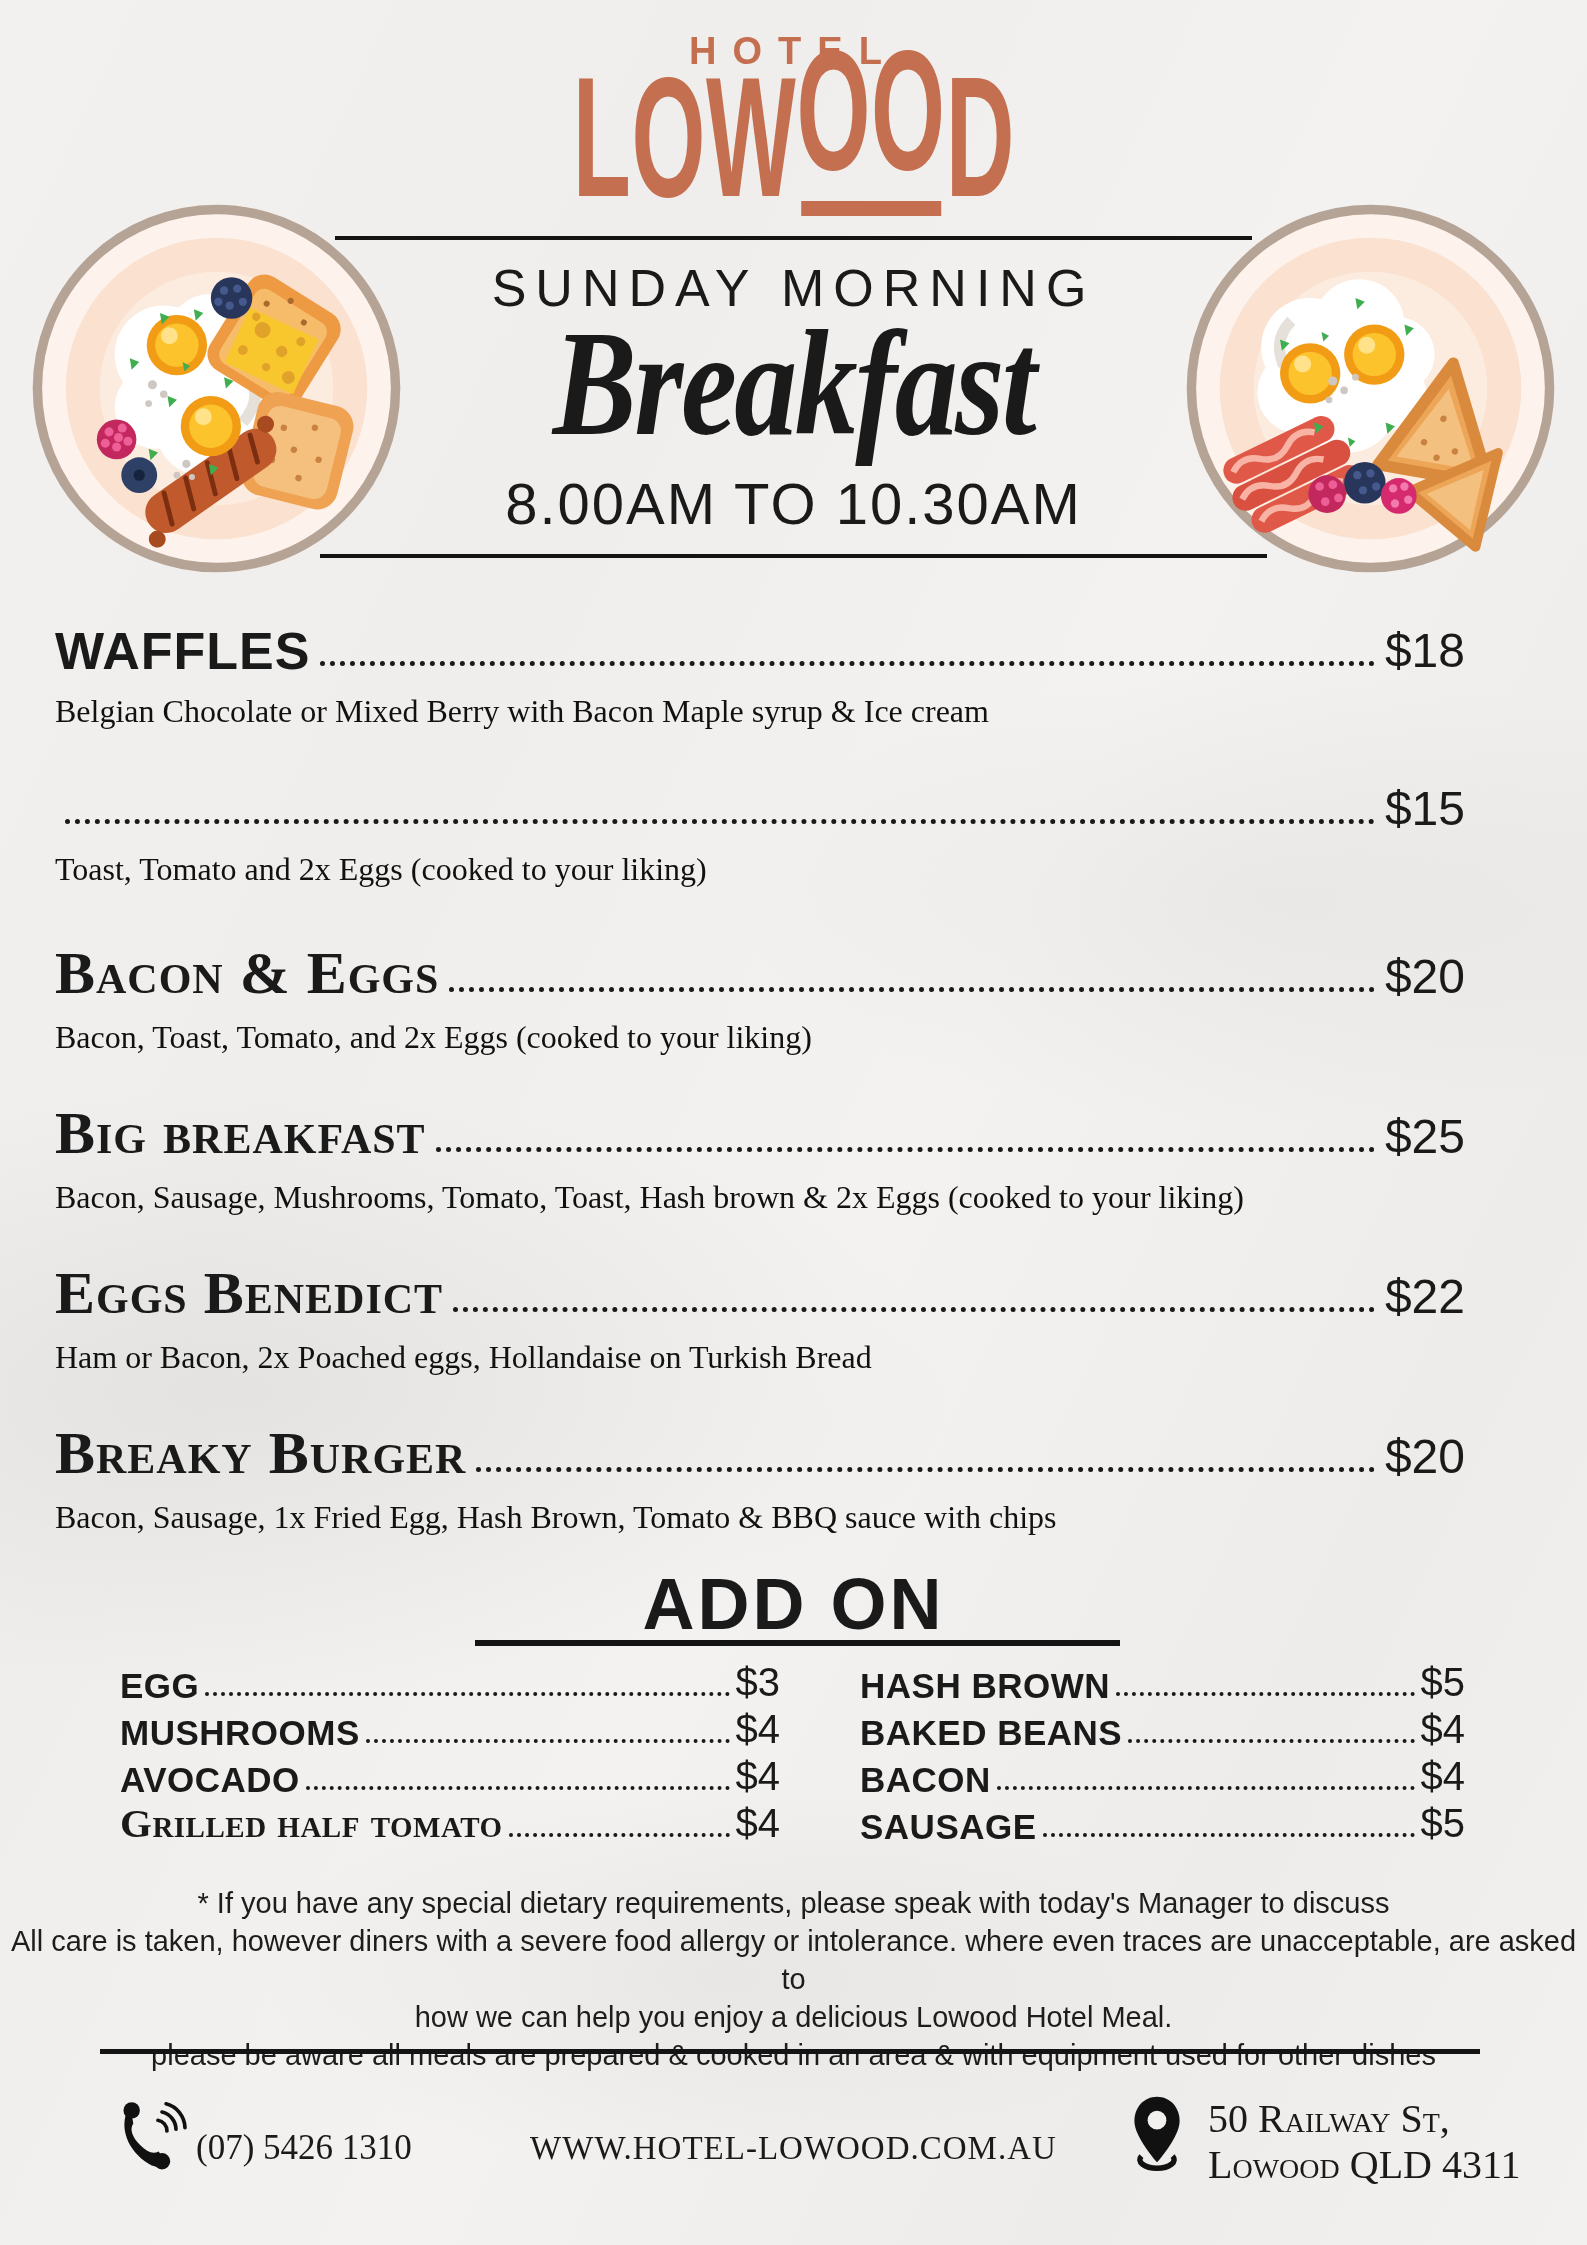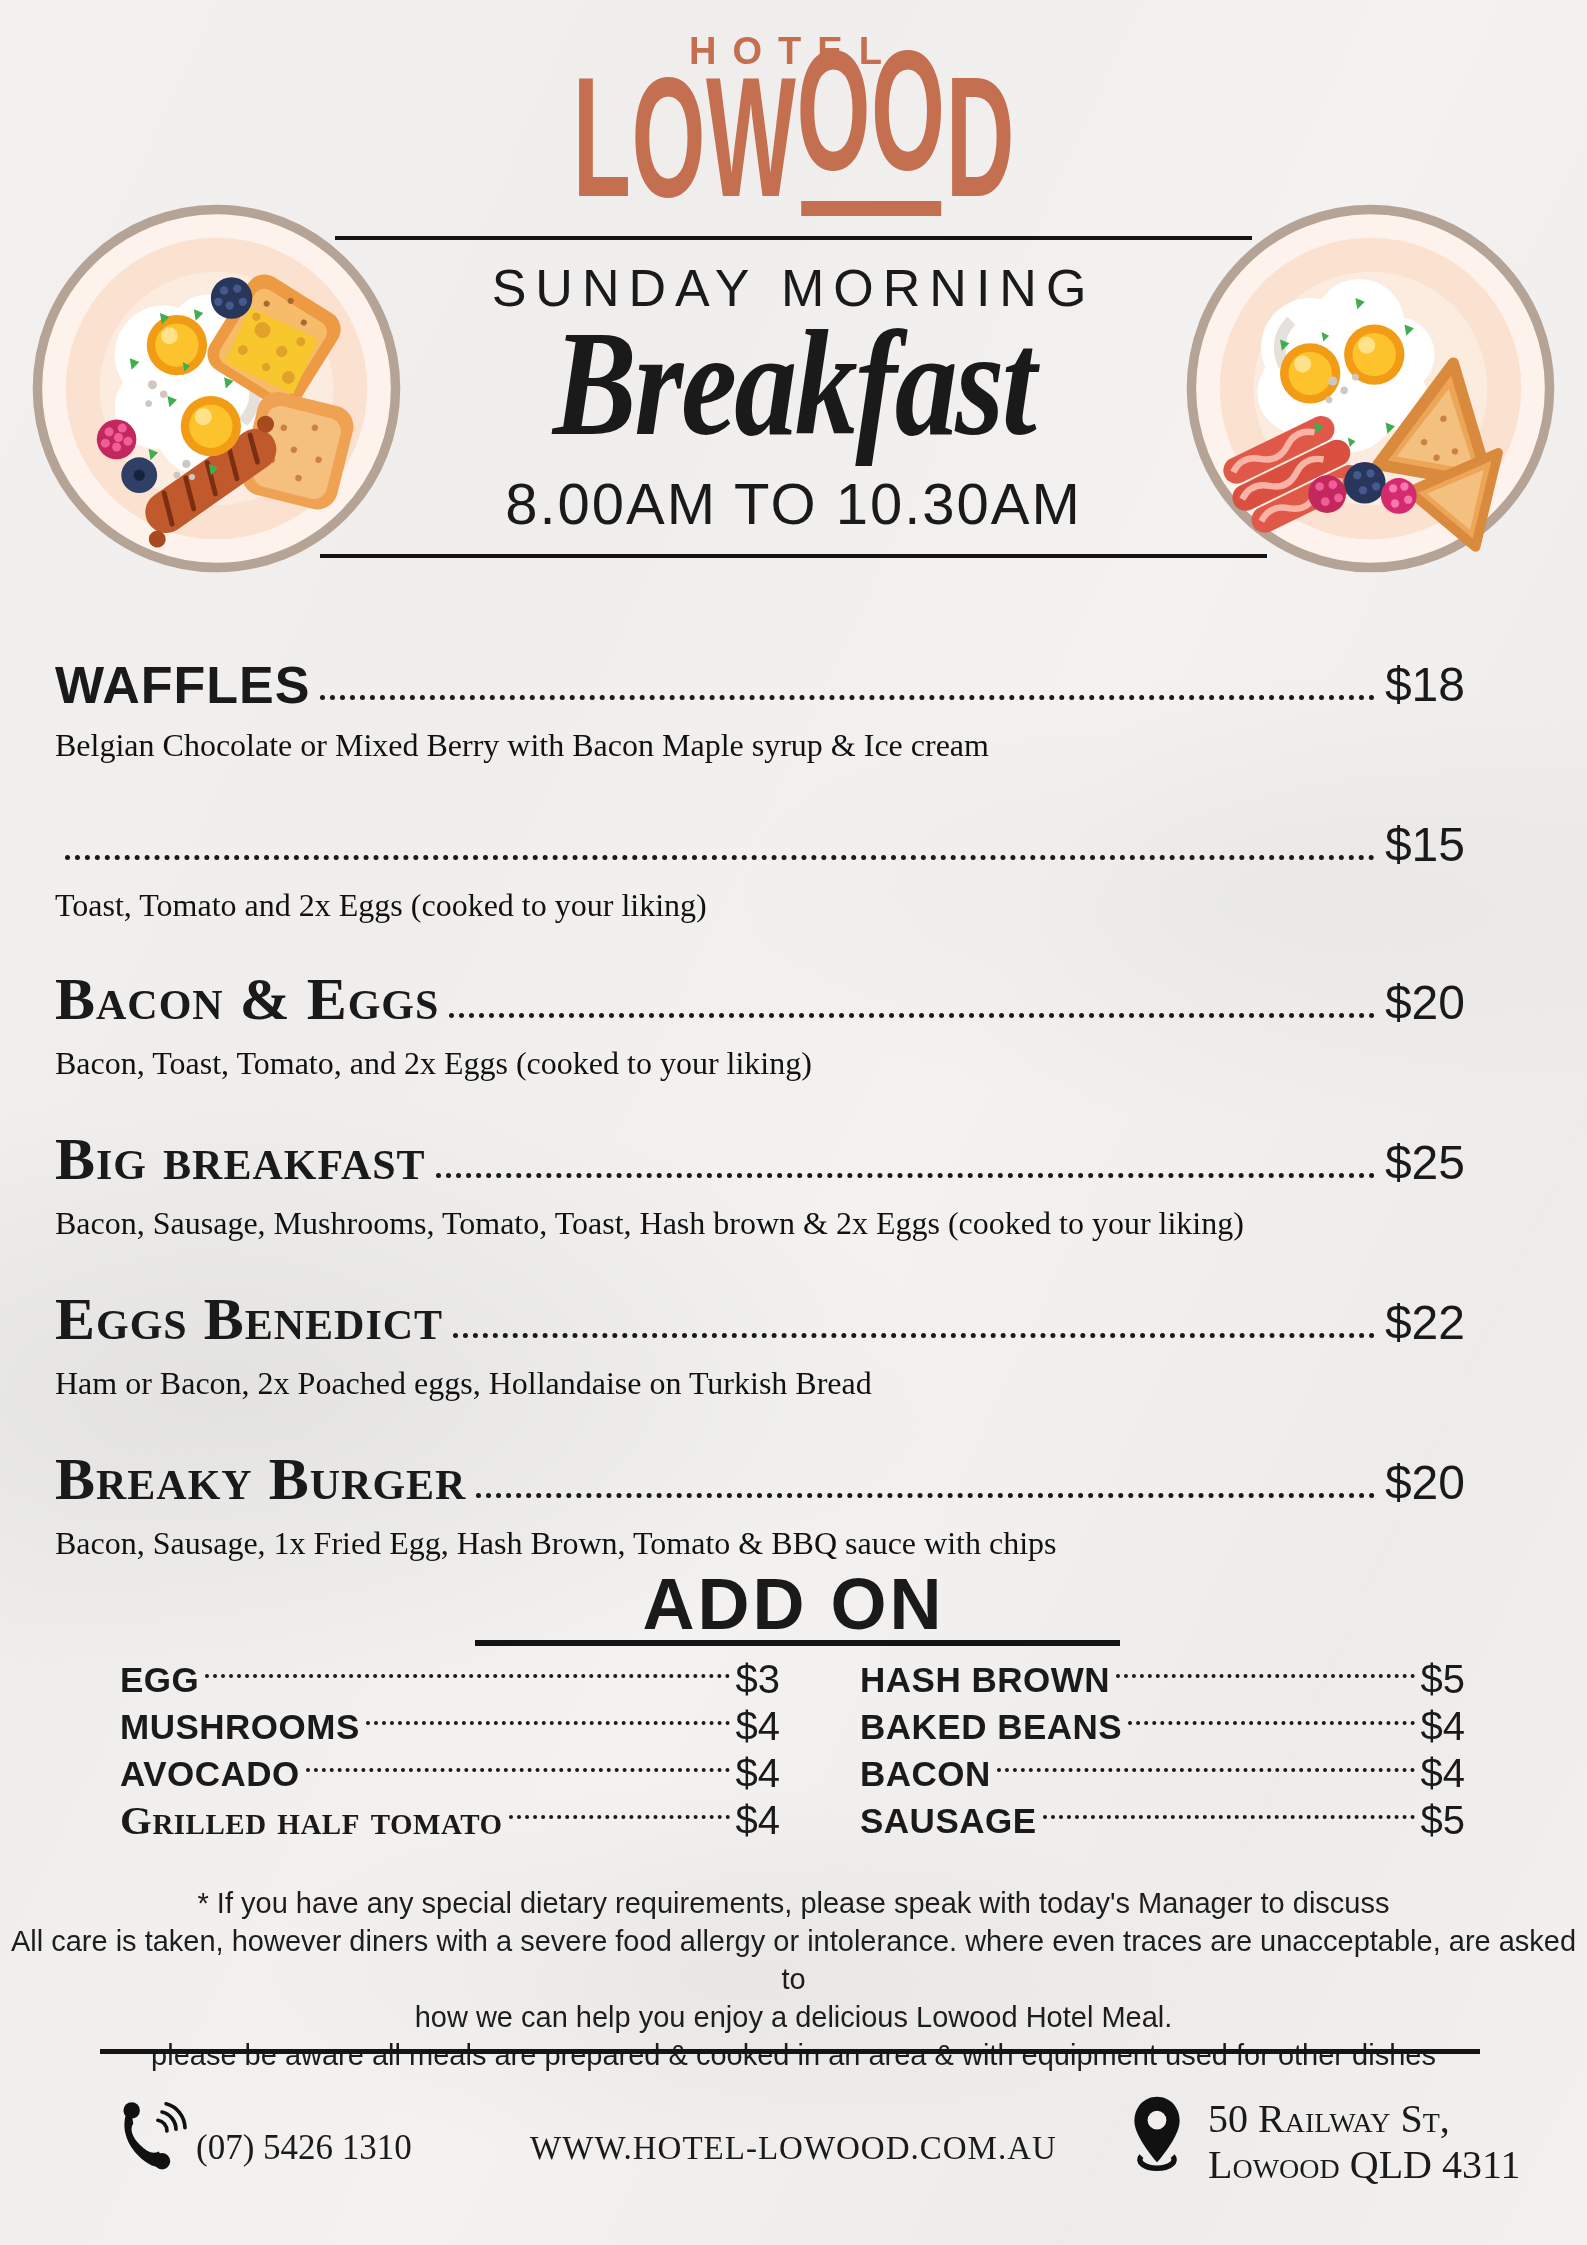--- a/index.html
+++ b/index.html
@@ -36,28 +36,28 @@
   .plate-left{left:28px;}
   .plate-right{left:1182px;}
 
   
   .m-item{position:absolute;left:55px;width:1410px;}
   .m-line{display:flex;align-items:flex-end;}
   .m-title{line-height:1;white-space:nowrap;}
   .t-sans{font-size:52px;font-weight:700;letter-spacing:1px;}
   .t-serif{font-family:"Liberation Serif",serif;font-variant:small-caps;font-size:60px;font-weight:700;letter-spacing:1px;}
   .m-leader{flex:1;border-bottom:5px dotted #191919;margin:0 10px 11px 10px;}
-  .m-price{font-size:48px;font-weight:400;line-height:1;margin-bottom:2px;margin-top:36px;}
+  .m-price{font-size:48px;font-weight:400;line-height:1;margin-bottom:2px;}
   .m-desc{margin-top:16px;font-family:"Liberation Serif",serif;font-size:32px;color:#111;}
 
   
   .addon-title{top:1563px;font-size:72px;font-weight:800;letter-spacing:3px;}
   .addon-bar{top:1640px;left:475px;width:645px;height:6px;background:#141414;position:absolute;}
   .addon-grid{position:absolute;top:1656px;left:120px;width:1345px;display:grid;grid-template-columns:660px 605px;column-gap:80px;grid-auto-rows:47px;}
-  .ao-row{display:flex;align-items:center;}
+  .ao-row{display:flex;align-items:flex-end;}
   .ao-label{font-size:35px;font-weight:700;line-height:1;white-space:nowrap;letter-spacing:.5px;}
   .ao-serif{font-family:"Liberation Serif",serif;font-variant:small-caps;font-size:41px;font-weight:700;}
   .ao-leader{flex:1;border-bottom:4px dotted #191919;margin:0 6px 7px 6px;}
   .ao-price{font-size:40px;font-weight:400;line-height:1;margin-bottom:1px;}
 
   
   .disclaimer{top:1884px;font-size:29px;line-height:38px;color:#1d1d1d;}
 
   
   .footer-rule{top:2049px;left:100px;width:1380px;height:5px;}

